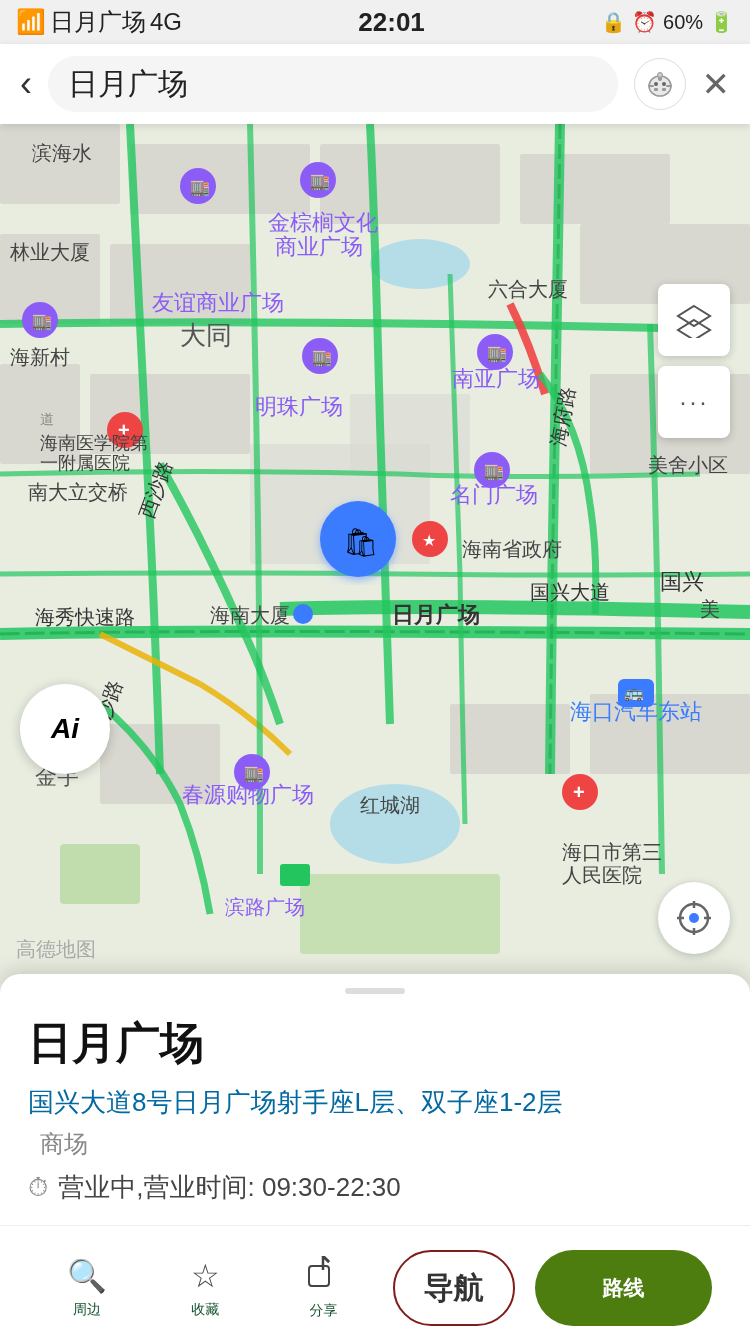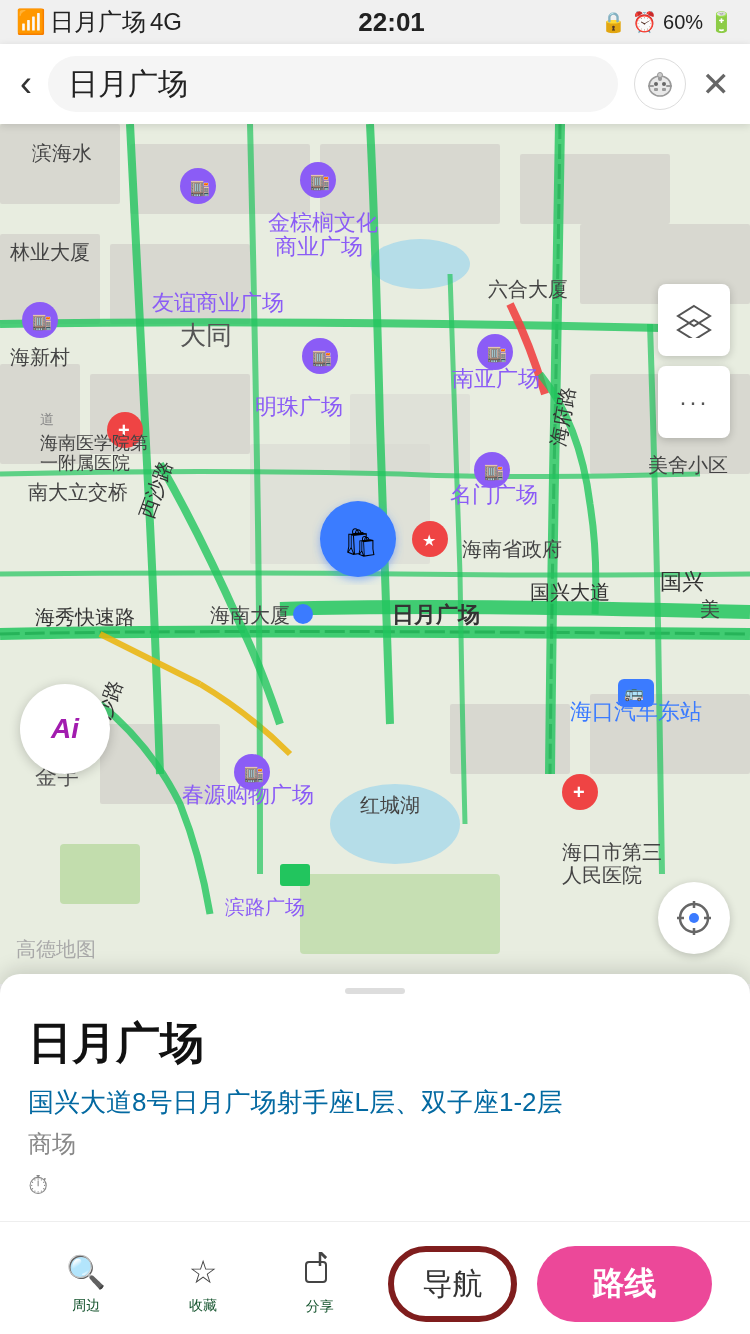--- a/index.html
+++ b/index.html
@@ -164,21 +164,21 @@
     }
     .place-address {
       font-size: 26px;
       color: #0369a1;
       padding: 0 28px;
       margin-bottom: 8px;
     }
     .place-type {
       font-size: 24px;
       color: #888;
-      padding: 0 28px;
+      padding: 0 40px;
       margin-bottom: 10px;
     }
     .place-hours {
       font-size: 26px;
       color: #444;
       padding: 0 28px;
       margin-bottom: 20px;
       display: flex;
       align-items: center;
       gap: 10px;
@@ -203,35 +203,35 @@
       border: none;
       padding: 10px 0;
     }
     .action-icon { font-size: 32px; color: #444; }
     .action-label { font-size: 14px; color: #14532d; }
 
     .nav-btn {
       flex: 1;
       height: 76px;
       background: white;
-      border: 6px solid #7f1d1d;
+      border: 2px solid #7f1d1d;
       border-radius: 38px;
       font-size: 30px;
       color: #333;
-      font-weight: 400;
+      font-weight: 700;
       cursor: pointer;
       margin: 0 10px;
     }
     .route-btn {
       flex: 1.5;
       height: 76px;
-      background: #ec4899;
+      background: #4d7c0f;
       border: none;
       border-radius: 38px;
-      font-size: 32px;
+      font-size: 21px;
       color: white;
       font-weight: 600;
       cursor: pointer;
       margin: 0 10px;
     }
 
     
     .ai-button {
       position: absolute;
       bottom: 210px;
@@ -239,21 +239,21 @@
       width: 90px;
       height: 90px;
       background: white;
       border-radius: 50%;
       box-shadow: 0 2px 12px rgba(0,0,0,0.2);
       display: flex;
       align-items: center;
       justify-content: center;
       font-size: 28px;
       font-weight: 700;
-      color: #a21caf;
+      color: #000000;
       cursor: pointer;
       z-index: 10;
       font-style: italic;
     }
   </style>
 </head>
 <body>
 
 <div class="status-bar">
   <div class="status-left">
@@ -470,20 +470,21 @@
 </div>
 
 <div class="bottom-sheet" style="height: 360px;">
   <div class="bottom-sheet-handle"></div>
 
   <div class="place-name">日月广场</div>
   <div class="place-address">国兴大道8号日月广场射手座L层、双子座1-2层</div>
   <div class="place-type">商场</div>
   <div class="place-hours">
     <span class="clock-icon">⏱</span>
+    <span>营业中,营业时间: 09:30-22:30</span>
   </div>
 
   <div class="bottom-actions">
     <button class="action-btn">
       <span class="action-icon">🔍</span>
       <span class="action-label">周边</span>
     </button>
     <button class="action-btn">
       <span class="action-icon">☆</span>
       <span class="action-label">收藏</span>

